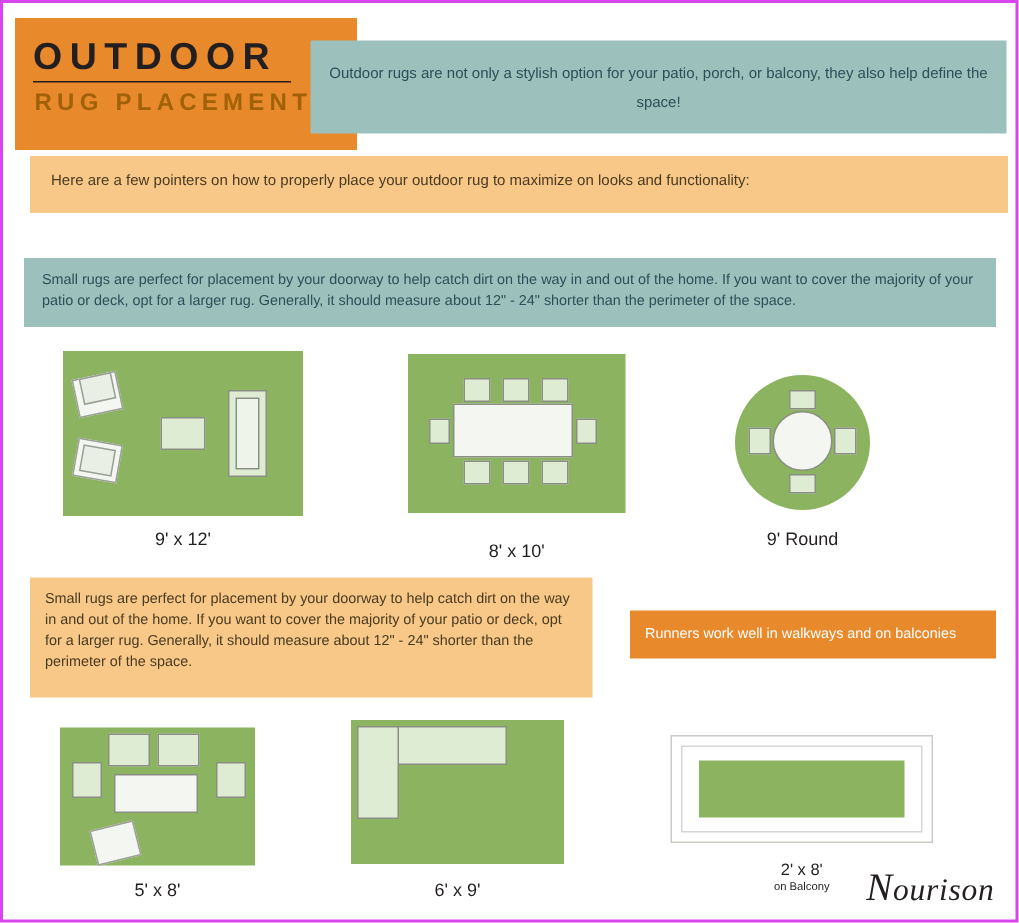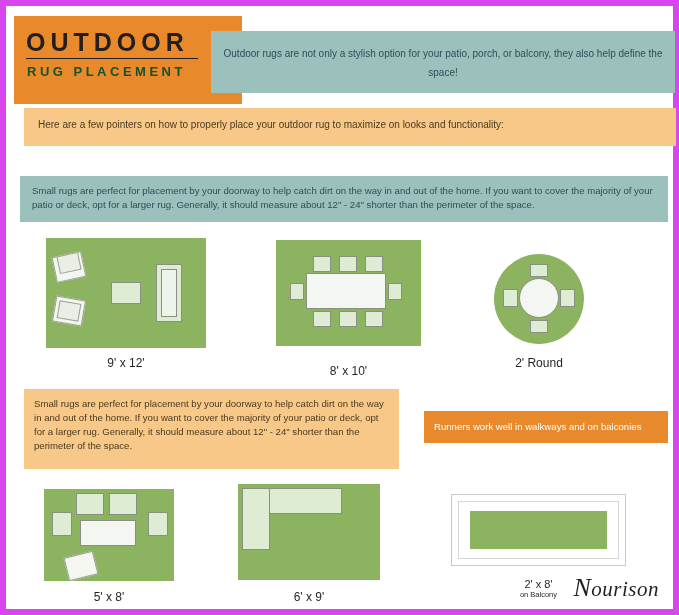--- a/index.html
+++ b/index.html
@@ -5,36 +5,36 @@
   html,body{margin:0;padding:0;}
   body{
     width:679px;height:615px;
     background:#ffffff;
     font-family:"Liberation Sans", sans-serif;
     overflow:hidden;
     position:relative;
   }
   .page{
     position:absolute;inset:0;
-    border:6px solid #d946ef;
+    border:2px solid #d946ef;
     box-sizing:border-box;
   }
 
   
   .title-block{
     position:absolute;left:8px;top:10px;width:228px;height:88px;
     background:#e8892b;
   }
   .title-main{
     position:absolute;left:20px;top:22px;
     font-size:25px;font-weight:bold;letter-spacing:5px;color:#231f20;
   }
   .title-sub{
     position:absolute;left:21px;top:58px;
-    font-size:13px;font-weight:bold;letter-spacing:3.5px;color:#14532d;
+    font-size:16px;font-weight:bold;letter-spacing:3.5px;color:#a16207;
   }
   .title-rule{
     position:absolute;left:20px;top:52px;width:172px;height:1px;background:#231f20;
   }
 
   .intro-band{
     position:absolute;left:205px;top:25px;width:464px;height:62px;
     background:#9cc0bb;
   }
   .intro-text{
@@ -145,21 +145,21 @@
     <div class="caption" style="left:270px;top:350px;width:145px;margin-top:8px;">8' x 10'</div>
   </div>
 
   <div>
     <div class="rug-round" style="left:488px;top:248px;width:90px;height:90px;"></div>
     <div class="furn-round" style="left:513px;top:272px;width:40px;height:40px;background:#f4f7f1;"></div>
     <div class="furn" style="left:497px;top:283px;width:15px;height:18px;"></div>
     <div class="furn" style="left:554px;top:283px;width:15px;height:18px;"></div>
     <div class="furn" style="left:524px;top:258px;width:18px;height:13px;"></div>
     <div class="furn" style="left:524px;top:314px;width:18px;height:13px;"></div>
-    <div class="caption" style="left:488px;top:350px;width:90px;">2' Round</div>
+    <div class="caption" style="left:488px;top:350px;width:90px;">9' Round</div>
   </div>
 
   <div class="band-orange-light"></div>
   <div class="band-orange-light-text">Small rugs are perfect for placement by your doorway to help catch dirt on the way in and out of the home. If you want to cover the majority of your patio or deck, opt for a larger rug. Generally, it should measure about 12" - 24" shorter than the perimeter of the space.</div>
 
   <div class="band-orange"></div>
   <div class="band-orange-text">Runners work well in walkways and on balconies</div>
 
   <div>
     <div class="rug" style="left:38px;top:483px;width:130px;height:92px;"></div>

